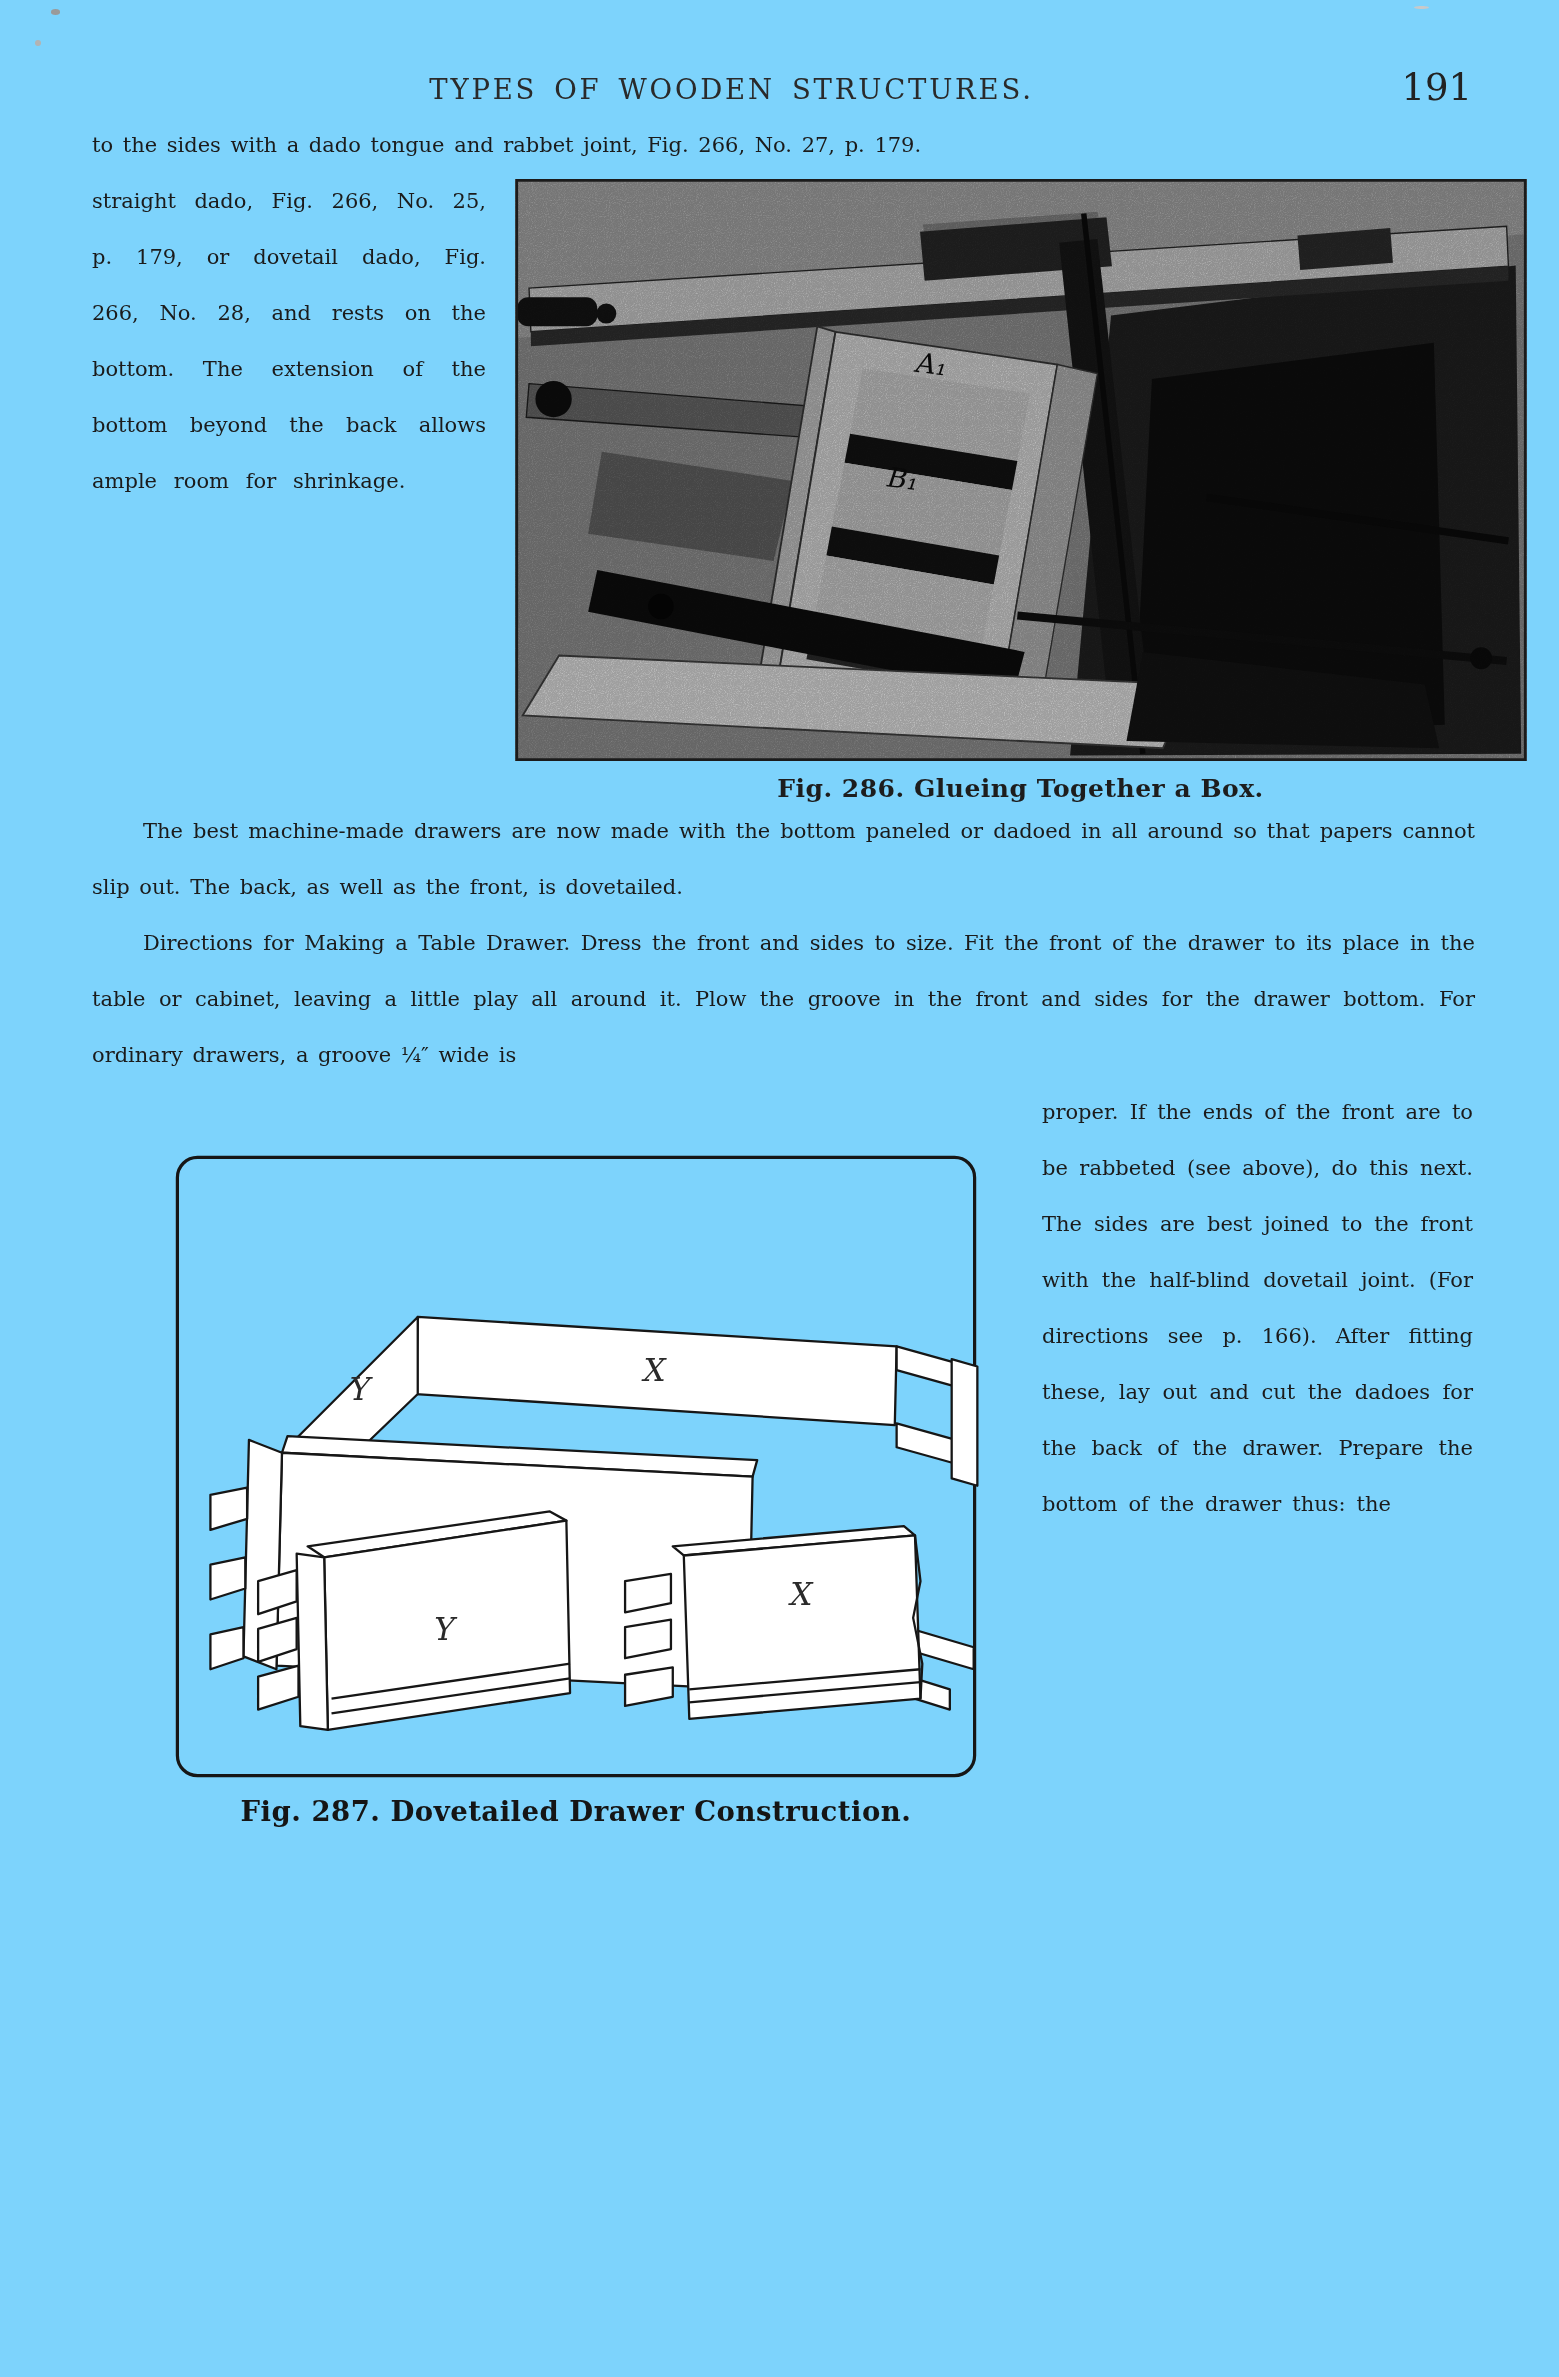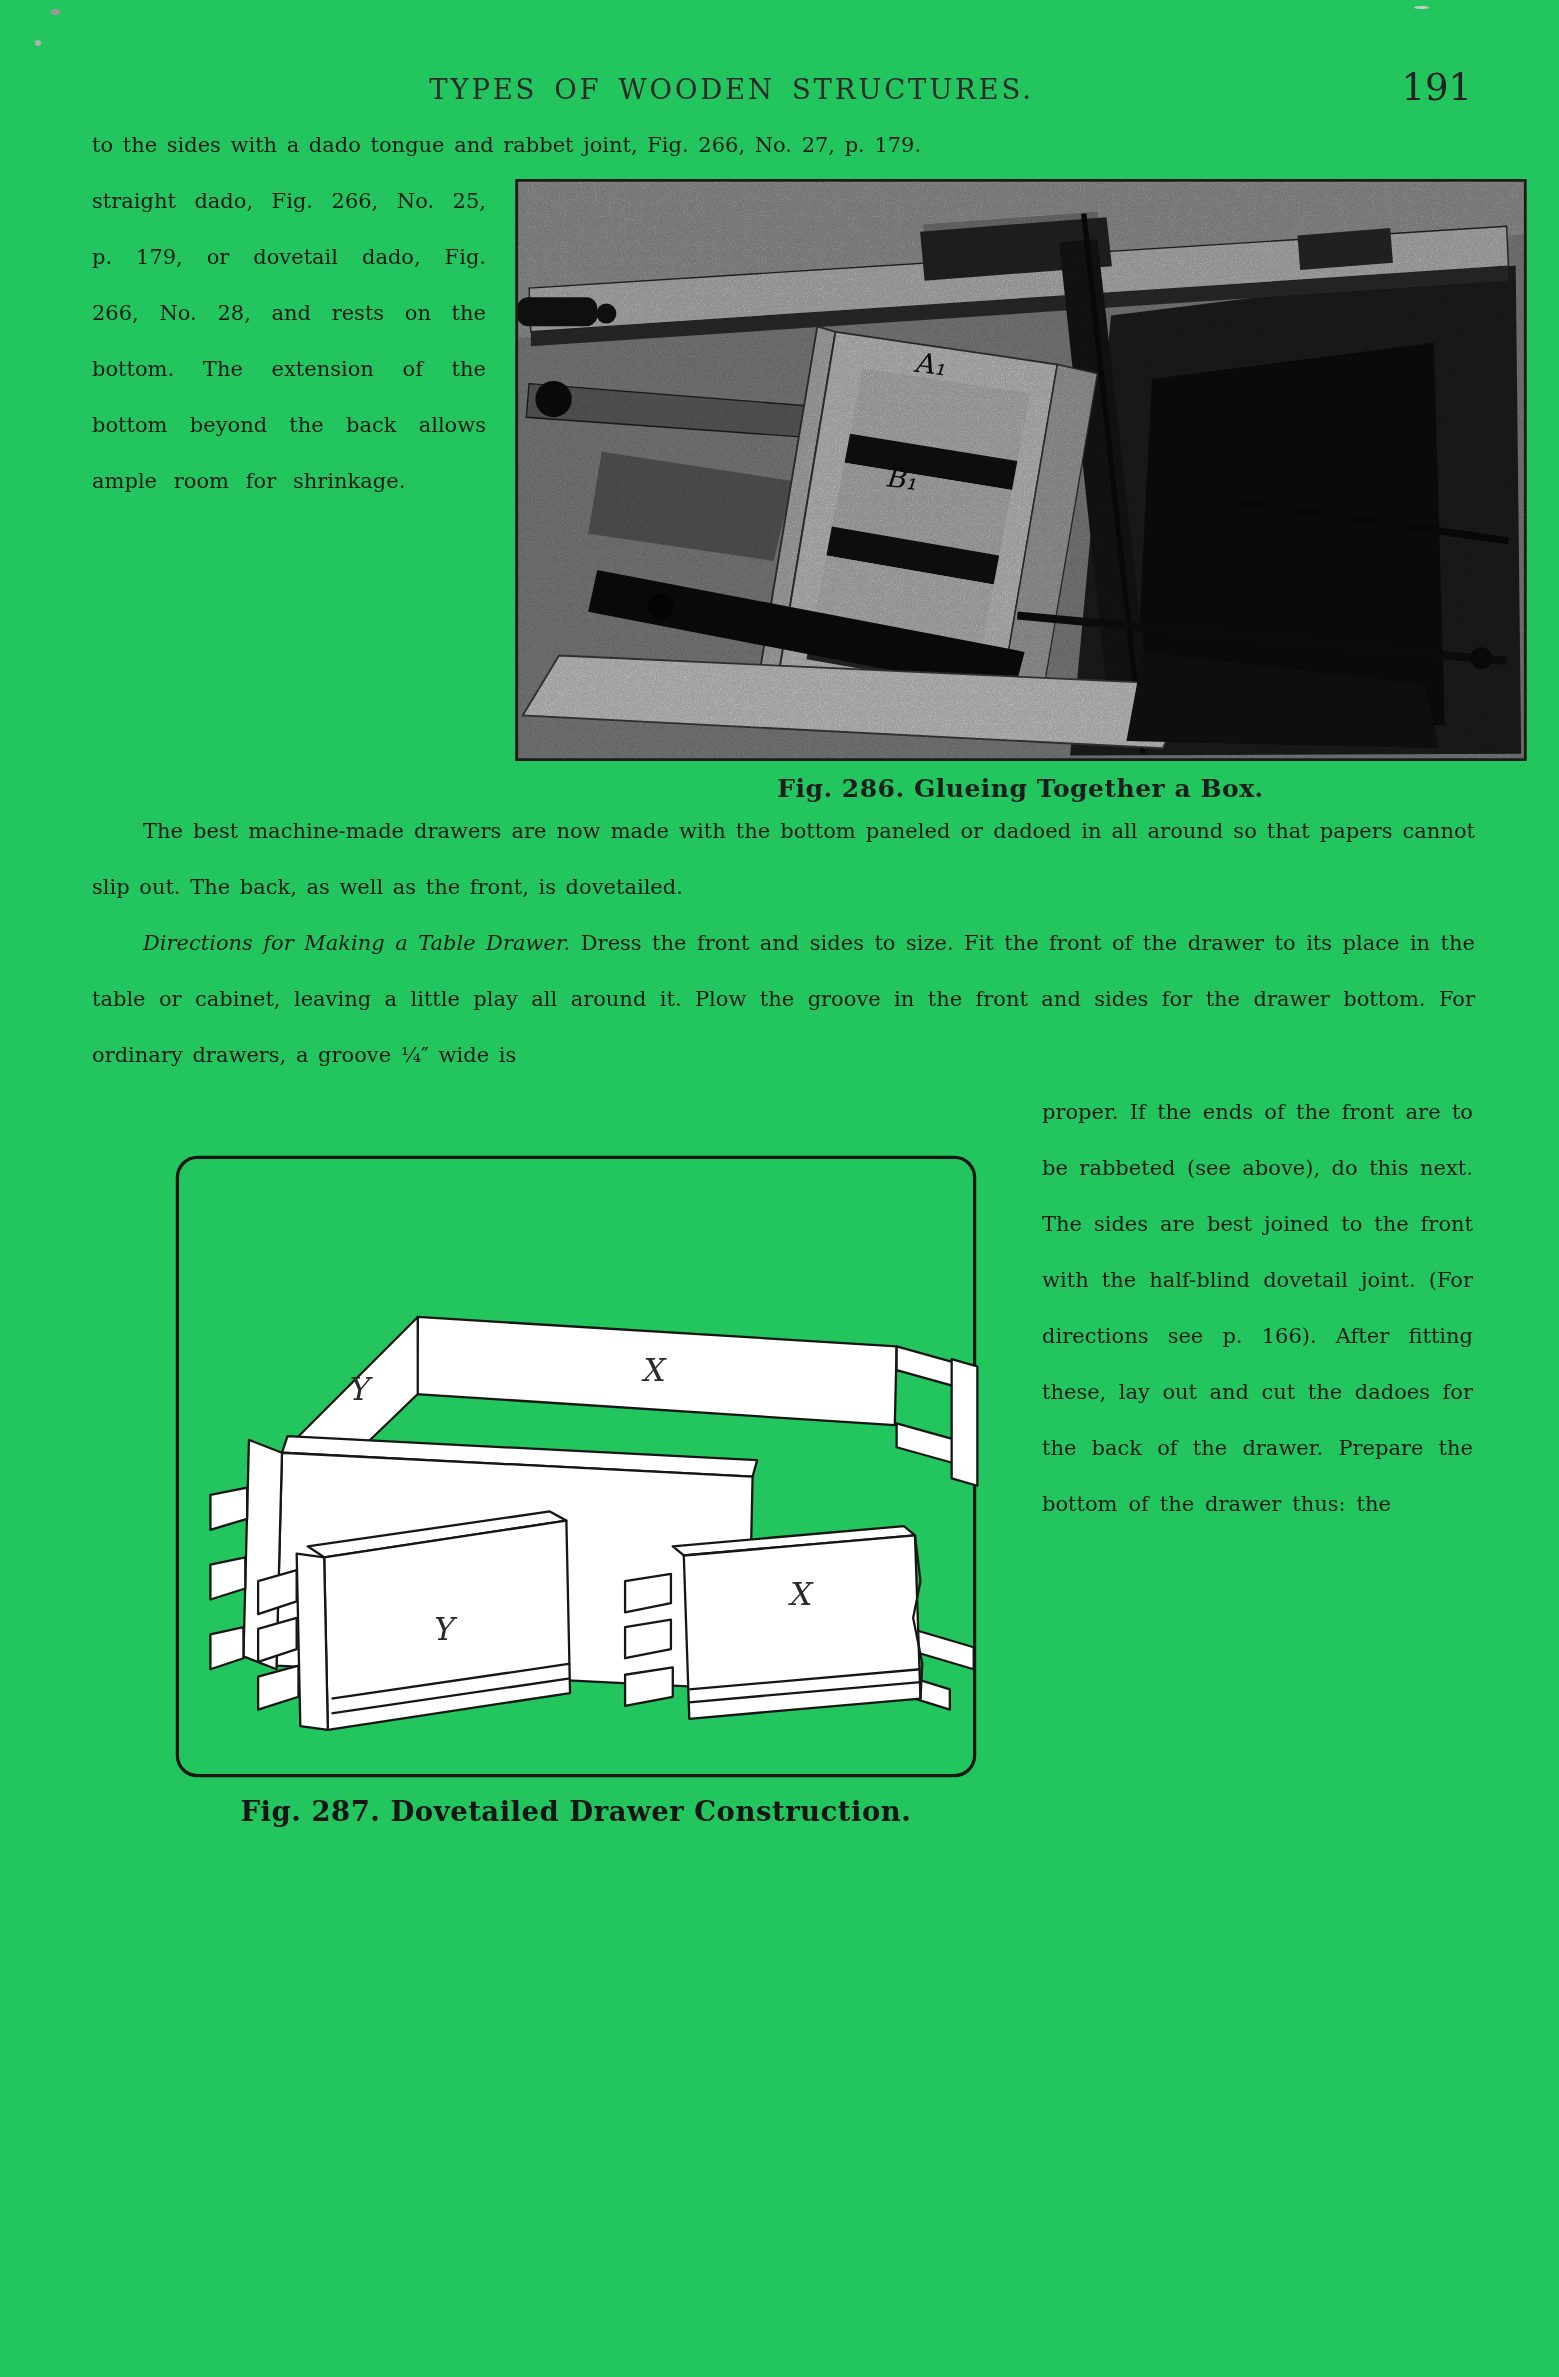--- a/index.html
+++ b/index.html
@@ -1,20 +1,20 @@
 <!DOCTYPE html>
 <html style="font-size:14.7px"><head>
 <meta charset="utf-8">
 <style>
   html,body{margin:0;padding:0;background:#e8e8e4;}
   .page{
     position:relative;
     width:1559px;height:2377px;
     margin:0 auto;
-    background:#22c55e;
+    background:#7dd3fc;
     color:#1b1b1b;
     font-family:"DejaVu Serif","Liberation Serif",serif;
     overflow:hidden;
     box-sizing:border-box;
     padding:66px 0 0 0;
   }
   .speck{position:absolute;background:#9a9a9a;border-radius:50%;}
   .speck.s1{left:51px;top:9.2px;width:9.2px;height:5.5px;}
   .speck.s2{left:35px;top:40px;width:6.4px;height:6.4px;background:#b3b3b3;}
   .speck.s3{left:1414px;top:5.5px;width:14.7px;height:3.7px;background:#c9c9c9;}
@@ -34,21 +34,21 @@
 
   .content{margin:0 84px 0 92px;}
   p.body-text, .col-text{
     font-size:21px;line-height:56px;
     text-align:justify;
     word-spacing:0.14em;
     margin:0;
   }
   .indent{text-indent:51px;}
   .first-para{margin-top:48px;}
-  .lead-italic{font-style:italic;}
+  .lead-italic{}
 
   
   .photo-section{display:flex;align-items:flex-start;margin:0;}
   .photo-left-col{
     flex:0 0 394px;width:394px;
     word-spacing:0.48em;
   }
   .photo-figure{flex:0 0 1014px;margin:5.5px 0 0 27.5px;}
   .photo-figure svg{display:block;}
   .fig-caption{

